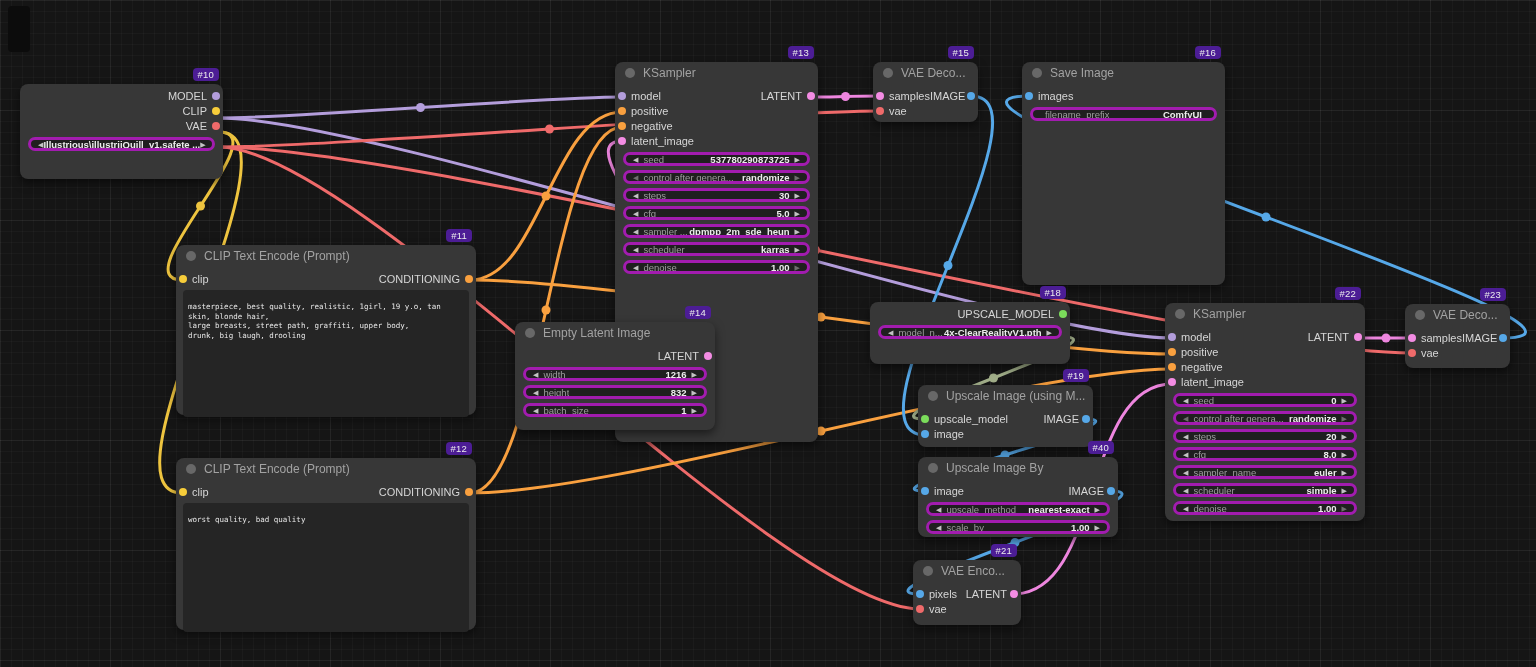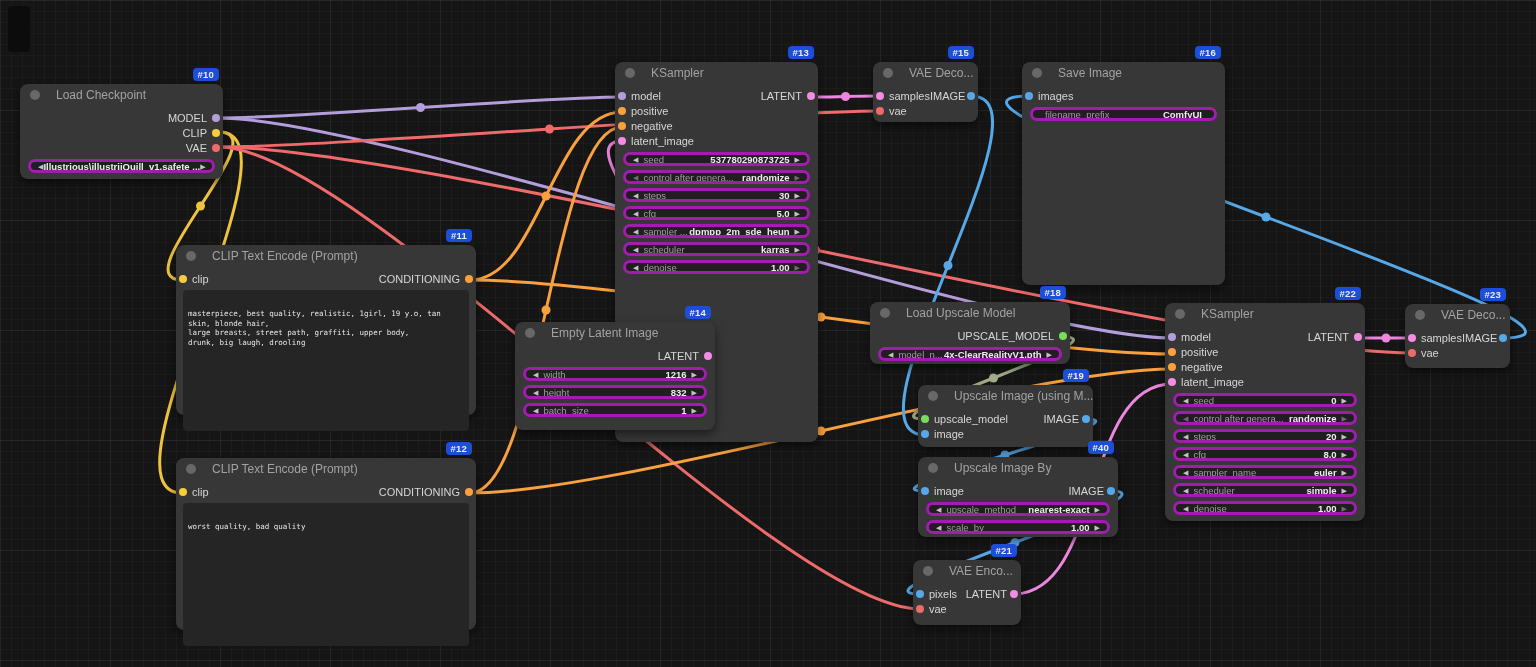--- a/index.html
+++ b/index.html
@@ -20,25 +20,25 @@
   .w-cond{stroke:#f9a råd03f}
   .w-cond{stroke:#f9a03f}.w-latent{stroke:#ee86df}.w-image{stroke:#56a8e8}.w-upscale{stroke:#a3b08b}
   .d-model{fill:#b39ddb}.d-clip{fill:#eec43f}.d-vae{fill:#ef6a6a}
   .d-cond{fill:#f9a03f}.d-latent{fill:#ee86df}.d-image{fill:#56a8e8}.d-upscale{fill:#a3b08b}
 
   .node{
     position:absolute;z-index:2;background:#373737;border-radius:8px;
     box-shadow:0 4px 10px rgba(0,0,0,.5);box-sizing:border-box;
   }
   .badge{
-    position:absolute;top:-16px;right:4px;background:#1d4ed8;color:#ececec;
-    font-size:9.5px;font-weight:bold;padding:1px 5px;border-radius:4px;letter-spacing:.2px;
+    position:absolute;top:-16px;right:4px;background:#4c1d95;color:#ececec;
+    font-size:9.5px;font-weight:normal;padding:1px 5px;border-radius:4px;letter-spacing:.2px;
   }
   .ntitle{
-    height:22px;display:flex;align-items:center;gap:16px;padding:0 10px;
+    height:22px;display:flex;align-items:center;gap:8px;padding:0 10px;
     color:#a2a2a2;font-size:12px;white-space:nowrap;overflow:hidden;
   }
   .cdot{width:10px;height:10px;border-radius:50%;background:#686868;flex:0 0 auto;}
   .body{padding-top:4px;}
   .row{
     position:relative;height:15px;display:flex;align-items:center;
     font-size:11px;color:#d6d6d6;padding:0 16px;white-space:nowrap;
   }
   .plabel{color:#d6d6d6;}
   .plabel.out{margin-left:auto;}
@@ -52,21 +52,21 @@
     position:relative;height:14px;margin:4px 8px 0 8px;background:#1f1f1f;
     border:3px solid #a21caf;border-radius:9px;display:flex;align-items:center;
     padding:0 7px;font-size:9.5px;color:#b5b5b5;box-sizing:border-box;white-space:nowrap;overflow:hidden;
   }
   .arrow{color:#c3c3c3;font-size:7px;line-height:1;flex:0 0 auto;}
   .arrow.dim{color:#6e6e6e;}
   .wlabel{margin-left:5px;color:#9e9e9e;overflow:hidden;text-overflow:ellipsis;}
   .wvalue{margin-left:auto;margin-right:5px;color:#ededed;font-weight:bold;}
   .wvalue.center{margin:16px auto;}
   .textarea{
-    margin:4px 7px 7px 7px;background:#252525;border-radius:4px;padding:19px 5px;
+    margin:4px 7px 7px 7px;background:#252525;border-radius:4px;padding:12px 5px;
     font-family:"DejaVu Sans Mono",monospace;font-size:7.5px;line-height:9.5px;
     color:#e8e8e8;white-space:pre-wrap;overflow:hidden;
   }
   .menu-frag{position:absolute;left:8px;top:6px;width:22px;height:46px;background:#0c0c0c;border-radius:4px;z-index:0;}
 </style>
 </head>
 <body>
 
 <div id="canvas">
   <div class="menu-frag"></div>
@@ -109,24 +109,20 @@
     <circle class="d-upscale" cx="993.5" cy="378" r="4.5"></circle>
     <circle class="d-image" cx="1005" cy="455" r="4.5"></circle>
     <circle class="d-image" cx="1015" cy="542.5" r="4.5"></circle>
     <circle class="d-latent" cx="1092.5" cy="489" r="4.5"></circle>
     <circle class="d-latent" cx="1386" cy="338" r="4.5"></circle>
     <circle class="d-image" cx="1266" cy="217" r="4.5"></circle>
   </svg>
 
   <div class="node" style="left:20px;top:84px;width:203px;height:95px;">
     <span class="badge">#10</span>
-    <div class="ntitle">
-        <span class="cdot"></span>
-        <span>Load Checkpoint</span>
-      </div>
     <div class="body">
       <div class="row">
           <span class="plabel out">MODEL</span>
           <i class="port out c-model"></i>
         </div>
       <div class="row">
           <span class="plabel out">CLIP</span>
           <i class="port out c-clip"></i>
         </div>
       <div class="row">
@@ -313,24 +309,20 @@
         </div>
       <div class="widget">
           <span class="wlabel">filename_prefix</span>
           <span class="wvalue">ComfyUI</span>
         </div>
     </div>
   </div>
 
   <div class="node" style="left:870px;top:302px;width:200px;height:62px;">
     <span class="badge">#18</span>
-    <div class="ntitle">
-        <span class="cdot"></span>
-        <span>Load Upscale Model</span>
-      </div>
     <div class="body">
       <div class="row">
           <span class="plabel out">UPSCALE_MODEL</span>
           <i class="port out c-upscale"></i>
         </div>
       <div class="widget">
           <span class="arrow">◀</span>
           <span class="wlabel">model_n...</span>
           <span class="wvalue">4x-ClearRealityV1.pth</span>
           <span class="arrow">▶</span>

